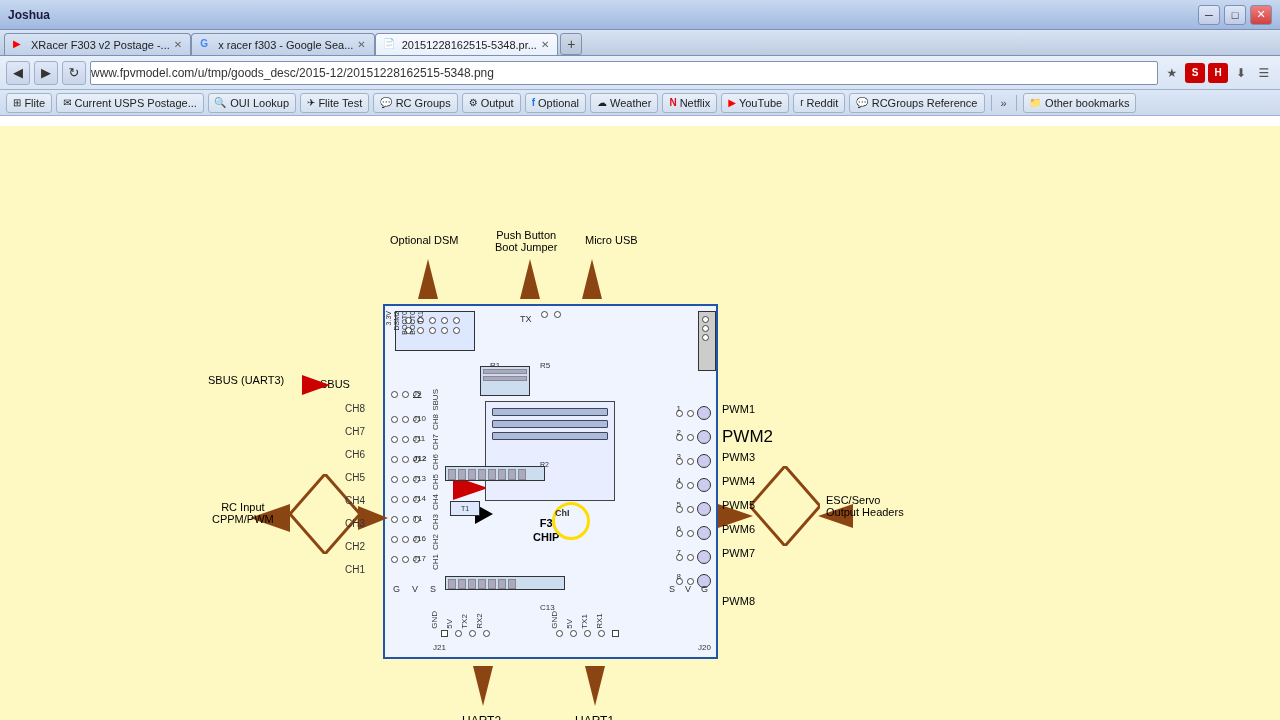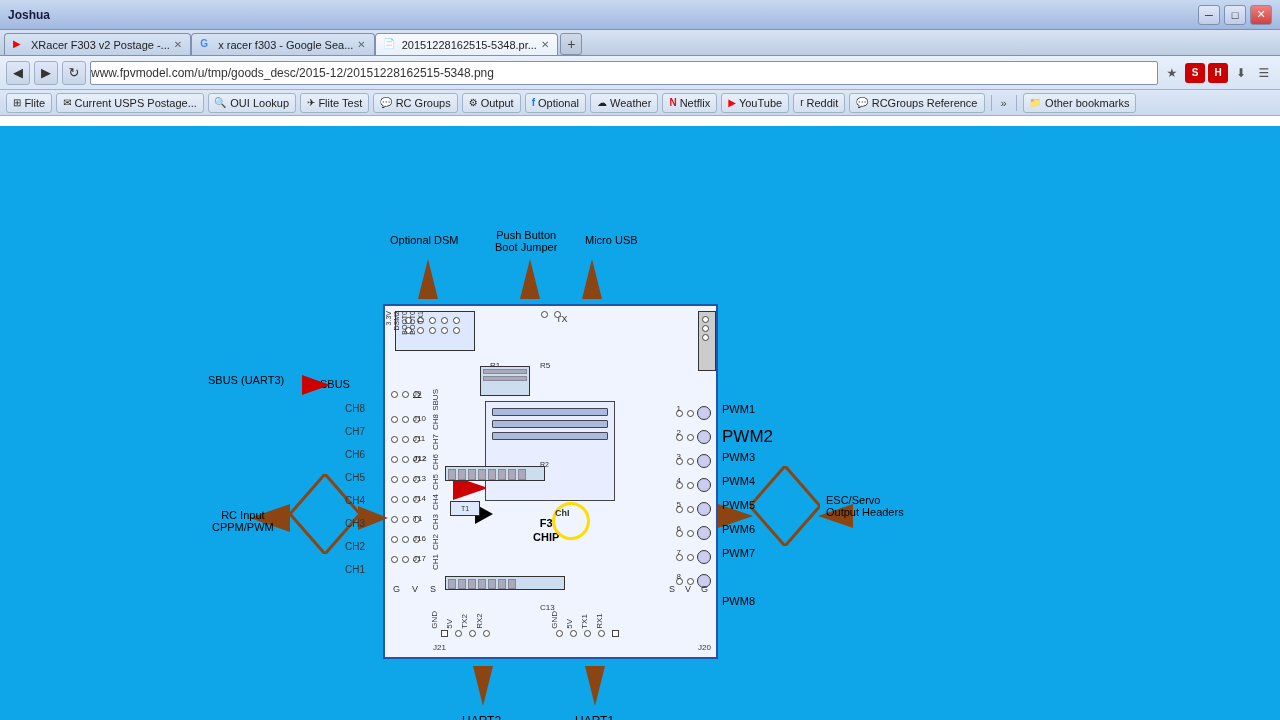--- a/index.html
+++ b/index.html
@@ -153,21 +153,21 @@
     
     .diag-label {
       position: absolute;
       font-size: 11px;
       color: #000;
       font-weight: normal;
       text-align: center;
     }
 
     .page-bg {
-      background: #0ea5e9;
+      background: #fef9c3;
       width: 100%;
       height: 100%;
       display: flex;
       justify-content: center;
       align-items: flex-start;
     }
 
     
     .pad { width:7px;height:7px;border-radius:50%;border:1px solid #444;background:#fff;display:inline-block;margin:0 1px; }
     .pad-sq { width:7px;height:7px;border:1px solid #444;background:#fff;display:inline-block;margin:0 1px; }
@@ -328,21 +328,21 @@
             </div>
           </div>
         </div>
 
         <div style="position:absolute;left:0px;top:5px;font-size:7px;color:#333;writing-mode:vertical-rl;transform:rotate(180deg);">3.3V</div>
         <div style="position:absolute;left:8px;top:5px;font-size:7px;color:#333;writing-mode:vertical-rl;transform:rotate(180deg);">DSM2</div>
         <div style="position:absolute;left:16px;top:5px;font-size:7px;color:#333;writing-mode:vertical-rl;transform:rotate(180deg);">BOOT0</div>
         <div style="position:absolute;left:24px;top:5px;font-size:7px;color:#333;writing-mode:vertical-rl;transform:rotate(180deg);">BOOT0</div>
         <div style="position:absolute;left:32px;top:5px;font-size:7px;color:#333;writing-mode:vertical-rl;transform:rotate(180deg);">TX1</div>
 
-        <div style="position:absolute;left:135px;top:8px;font-size:9px;color:#333;margin-left:36px;">TX</div>
+        <div style="position:absolute;left:135px;top:8px;font-size:9px;color:#333;">TX</div>
 
         <div style="position:absolute;left:155px;top:5px;display:flex;gap:4px;">
           <div class="pad"></div>
             <div class="pad"></div>
         </div>
 
         <div style="position:absolute;right:4px;top:40px;writing-mode:vertical-rl;font-size:8px;color:#333;">USB</div>
 
         <div style="position:absolute;left:105px;top:55px;font-size:8px;color:#333;">R1</div>
 
@@ -599,21 +599,21 @@
             <polygon points="0,0 0,24 30,12" fill="#8B4513"></polygon>
           </svg>
       </div>
 
       <div style="position:absolute;left:60px;top:378px;">
         <svg width="40" height="28">
             <polygon points="40,0 40,28 0,14" fill="#8B4513"></polygon>
           </svg>
       </div>
 
-      <div style="position:absolute;left:22px;top:375px;font-size:11px;color:#000;text-align:center;margin-top:8px;">RC Input<br>CPPM/PWM</div>
+      <div style="position:absolute;left:22px;top:375px;font-size:11px;color:#000;text-align:center;">RC Input<br>CPPM/PWM</div>
 
       <div style="position:absolute;left:560px;top:340px;">
         <svg width="70" height="80">
           <polygon points="35,0 70,40 35,80 0,40" fill="none" stroke="#8B4513" stroke-width="3"></polygon>
         </svg>
       </div>
 
       <div style="position:absolute;left:528px;top:378px;">
         <svg width="35" height="24">
             <polygon points="0,0 0,24 35,12" fill="#8B4513"></polygon>

